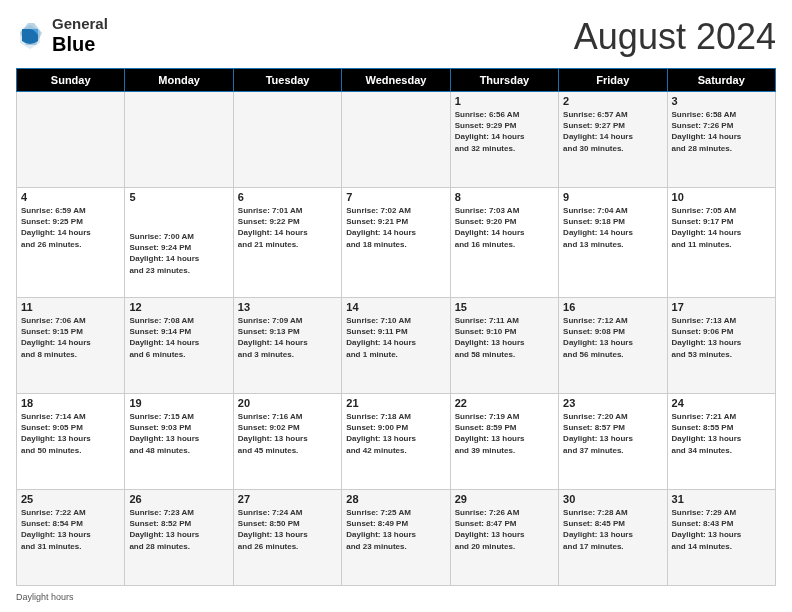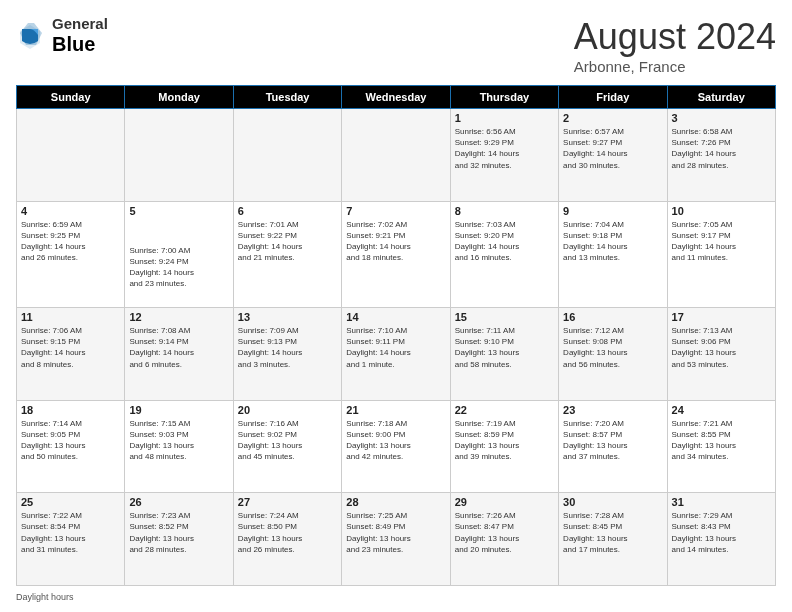--- a/index.html
+++ b/index.html
@@ -91,20 +91,21 @@
     .day-number {
       font-size: 11px;
       font-weight: bold;
       margin-bottom: 2px;
       display: block;
     }
     .day-info {
       font-size: 8px;
       line-height: 1.4;
       color: #333;
+      font-weight: bold;
     }
     .footer {
       margin-top: 6px;
       font-size: 9px;
       color: #555;
     }
     .empty-cell {
       background-color: inherit;
     }
   </style>
@@ -120,21 +121,20 @@
         <path d="M6 8 L22 8 L22 20 Q14 26 6 20 Z" fill="#1a6faf"></path>
         <path d="M14 8 L22 8 L22 14 Q18 8 14 8 Z" fill="#4a9fdf"></path>
       </svg>
       <div class="logo-text">
         <span class="logo-general">General</span>
         <span class="logo-blue">Blue</span>
       </div>
     </div>
     <div class="title-block">
       <div class="month-title">August 2024</div>
-      <div class="location">Arbonne, France</div>
     </div>
   </div>
 
   <table class="calendar">
     <thead>
       <tr>
       <th>Sunday</th>
           <th>Monday</th>
           <th>Tuesday</th>
           <th>Wednesday</th>

